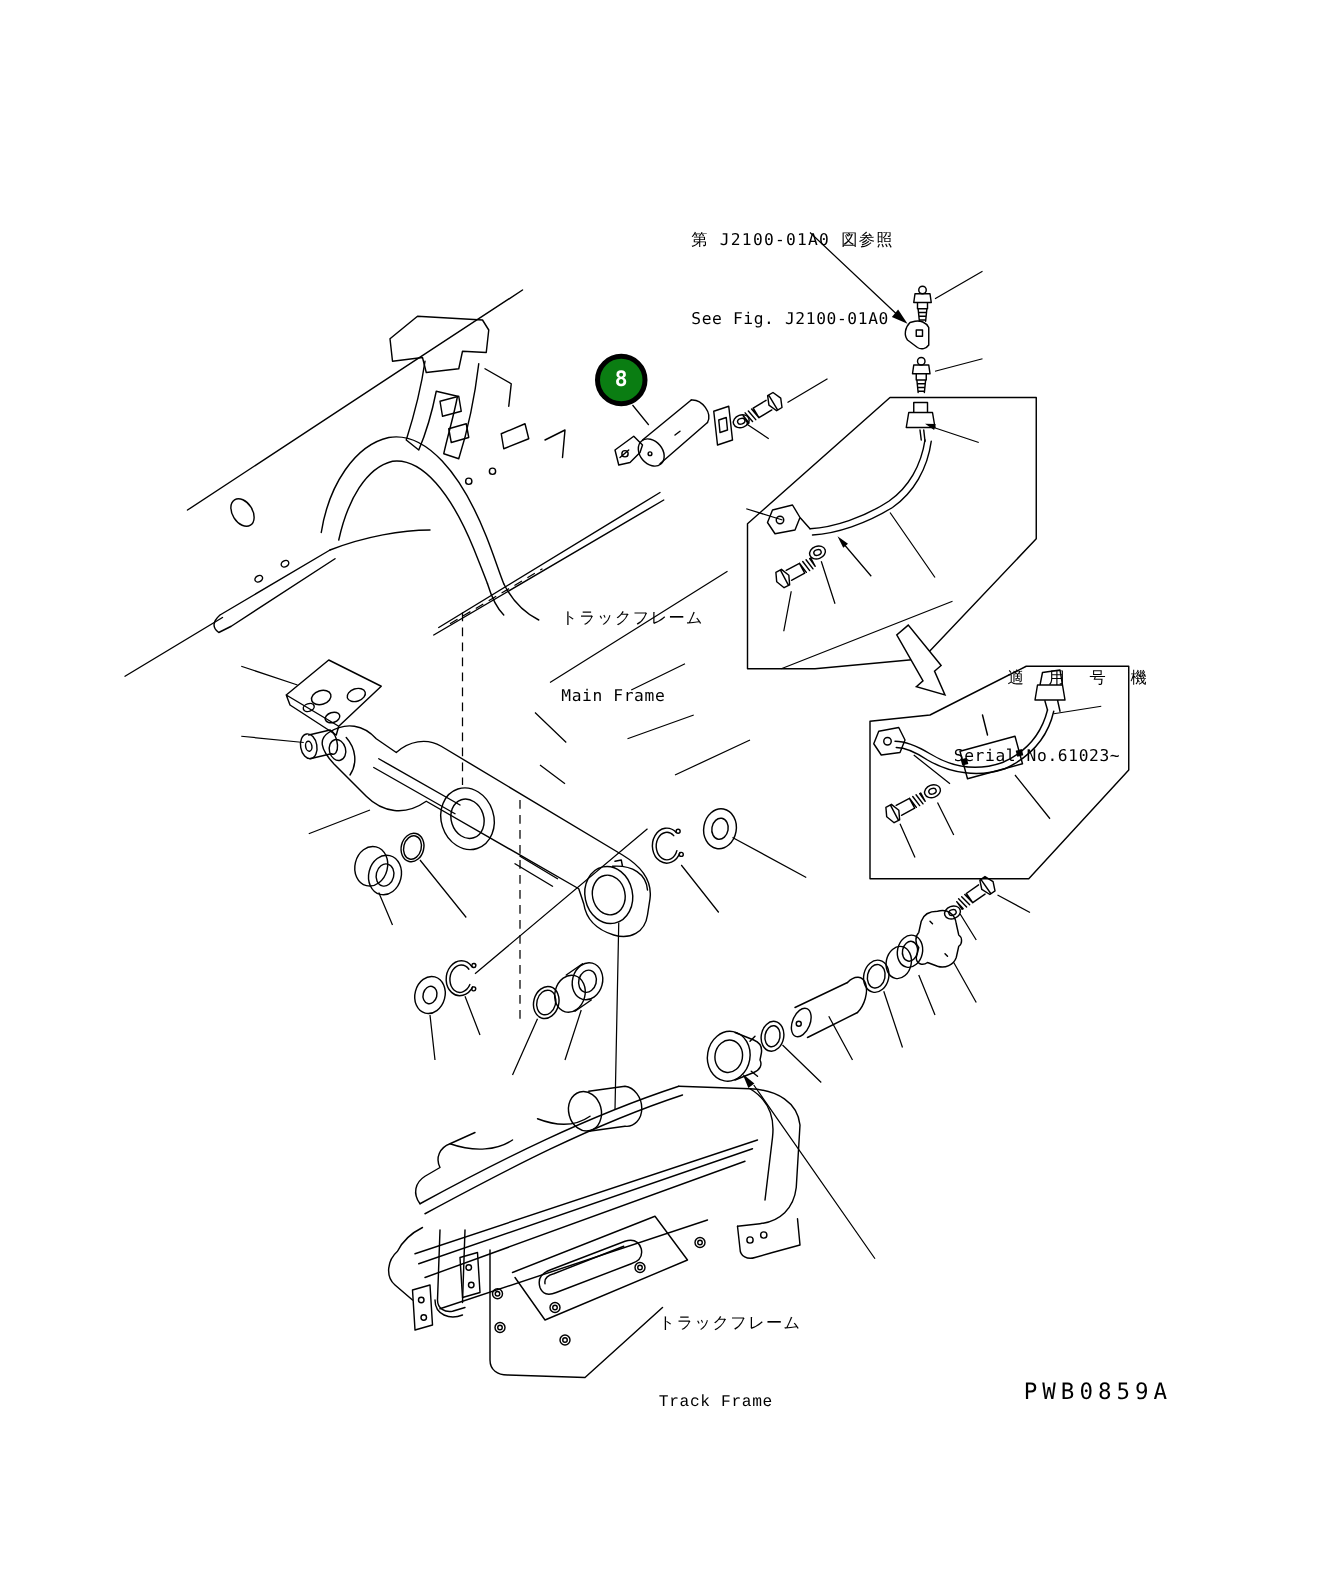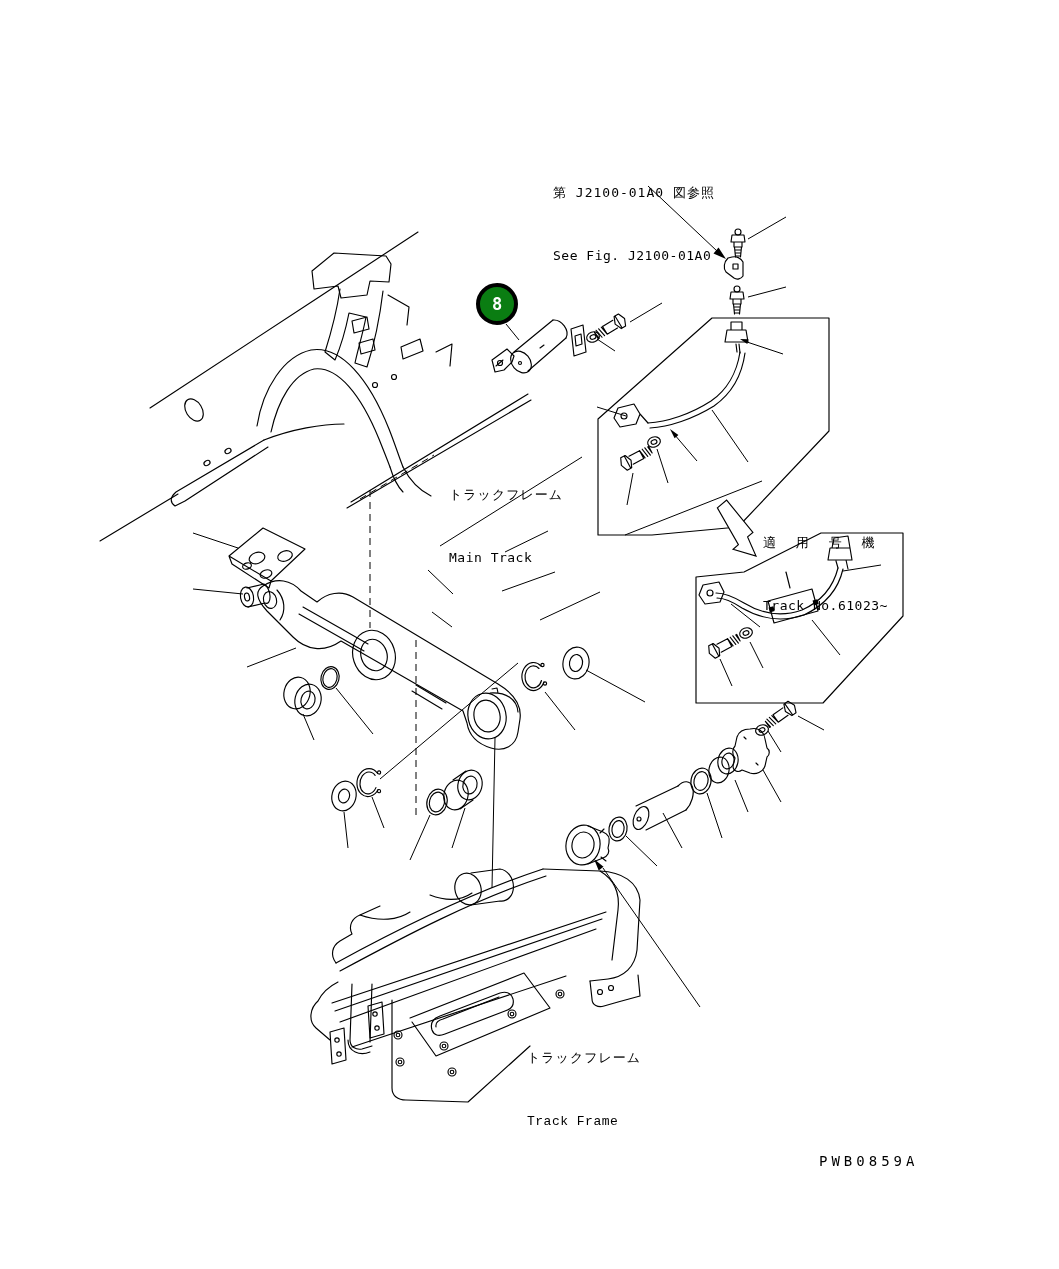--- a/index.html
+++ b/index.html
@@ -6,22 +6,22 @@
   .stage{position:relative;width:1008px;height:1269px;background:#fff;overflow:hidden;
          font-family:"DejaVu Sans Mono",monospace;color:#000;}
   .stage svg{position:absolute;left:0;top:0;}
   .ln{stroke:#000;stroke-width:1.15;fill:none;stroke-linecap:round;stroke-linejoin:round;}
   .thin{stroke:#000;stroke-width:1;fill:none;}
   .fl{fill:#000;stroke:none;}
   .wh{fill:#fff;stroke:#000;stroke-width:1.15;}
   .dash{stroke:#000;stroke-width:1;fill:none;stroke-dasharray:7 5;}
   .lbl{position:absolute;font-size:13px;line-height:21px;letter-spacing:0.5px;white-space:pre;}
   .lbl .jp{letter-spacing:1px;}
-  .lbl.serial .jp{letter-spacing:6px;}
-  .code{position:absolute;left:819px;top:1153px;font-size:14px;letter-spacing:4px;}
+  .lbl.serial .jp{letter-spacing:6px;margin-left:43px;}
+  .code{position:absolute;left:819px;top:1103px;font-size:18px;letter-spacing:4px;}
   .balloon{position:absolute;left:476px;top:283px;width:34px;height:34px;border:4px solid #000;
            border-radius:50%;background:#0a7d12;color:#fff;display:flex;align-items:center;
            justify-content:center;font-size:17px;font-weight:bold;cursor:pointer;}
 </style>
 </head>
 <body>
 
 <div class="stage">
 
 <svg width="1059" height="1269" viewBox="0 0 1059 1269">
@@ -243,26 +243,26 @@
   </g>
 </svg>
 
   <div class="lbl" style="left:553px;top:140px;">
     <div class="jp">第 J2100-01A0 図参照</div>
     <div>See Fig. J2100-01A0</div>
   </div>
 
   <div class="lbl" style="left:449px;top:442px;">
     <div class="jp">トラックフレーム</div>
-    <div>Main Track</div>
+    <div>Main Frame</div>
   </div>
 
   <div class="lbl serial" style="left:763px;top:490px;">
     <div class="jp">適 用 号 機</div>
-    <div>Track No.61023~</div>
+    <div>Serial No.61023~</div>
   </div>
 
   <div class="lbl" style="left:527px;top:1006px;font-family:Liberation Mono, monospace;">
     <div class="jp">トラックフレーム</div>
     <div>Track Frame</div>
   </div>
 
 
   <div class="code">PWB0859A</div>
 

